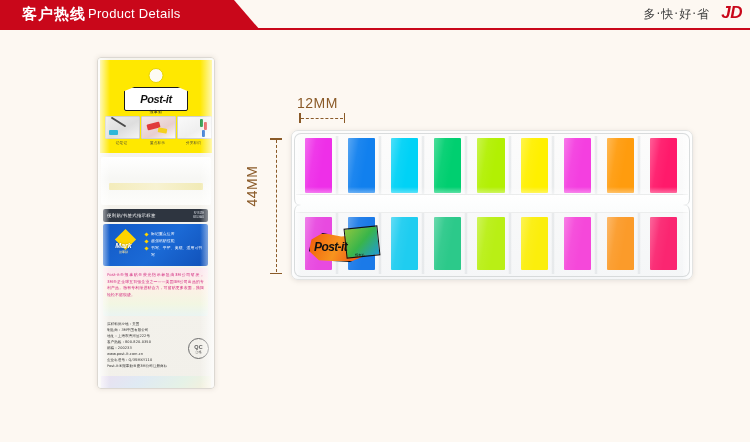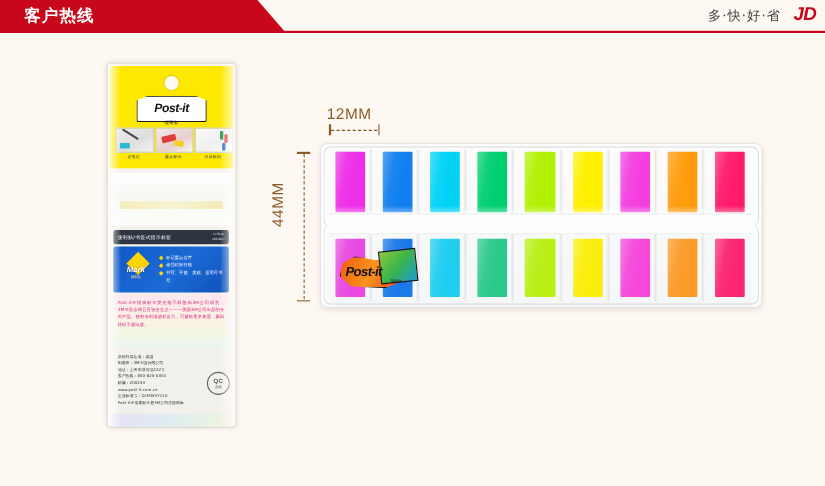--- a/index.html
+++ b/index.html
@@ -290,20 +290,21 @@
     z-index:3;font-family:"DejaVu Sans",sans-serif;
   }
 </style>
 </head>
 <body>
 
 <div class="header">
   <div class="hdr-red"></div>
   <div class="hdr-rule"></div>
   <div class="hdr-cn">客户热线</div>
+  <div class="hdr-en">Product Details</div>
   <div class="hdr-slogan">多·快·好·省</div>
   <div class="hdr-jd">JD</div>
 </div>
 
 <div class="package">
   <div class="pkg-sheen"></div>
   <div class="pkg-sheen2"></div>
 
   <div class="pkg-yellow">
     <div class="hang-hole"></div>

